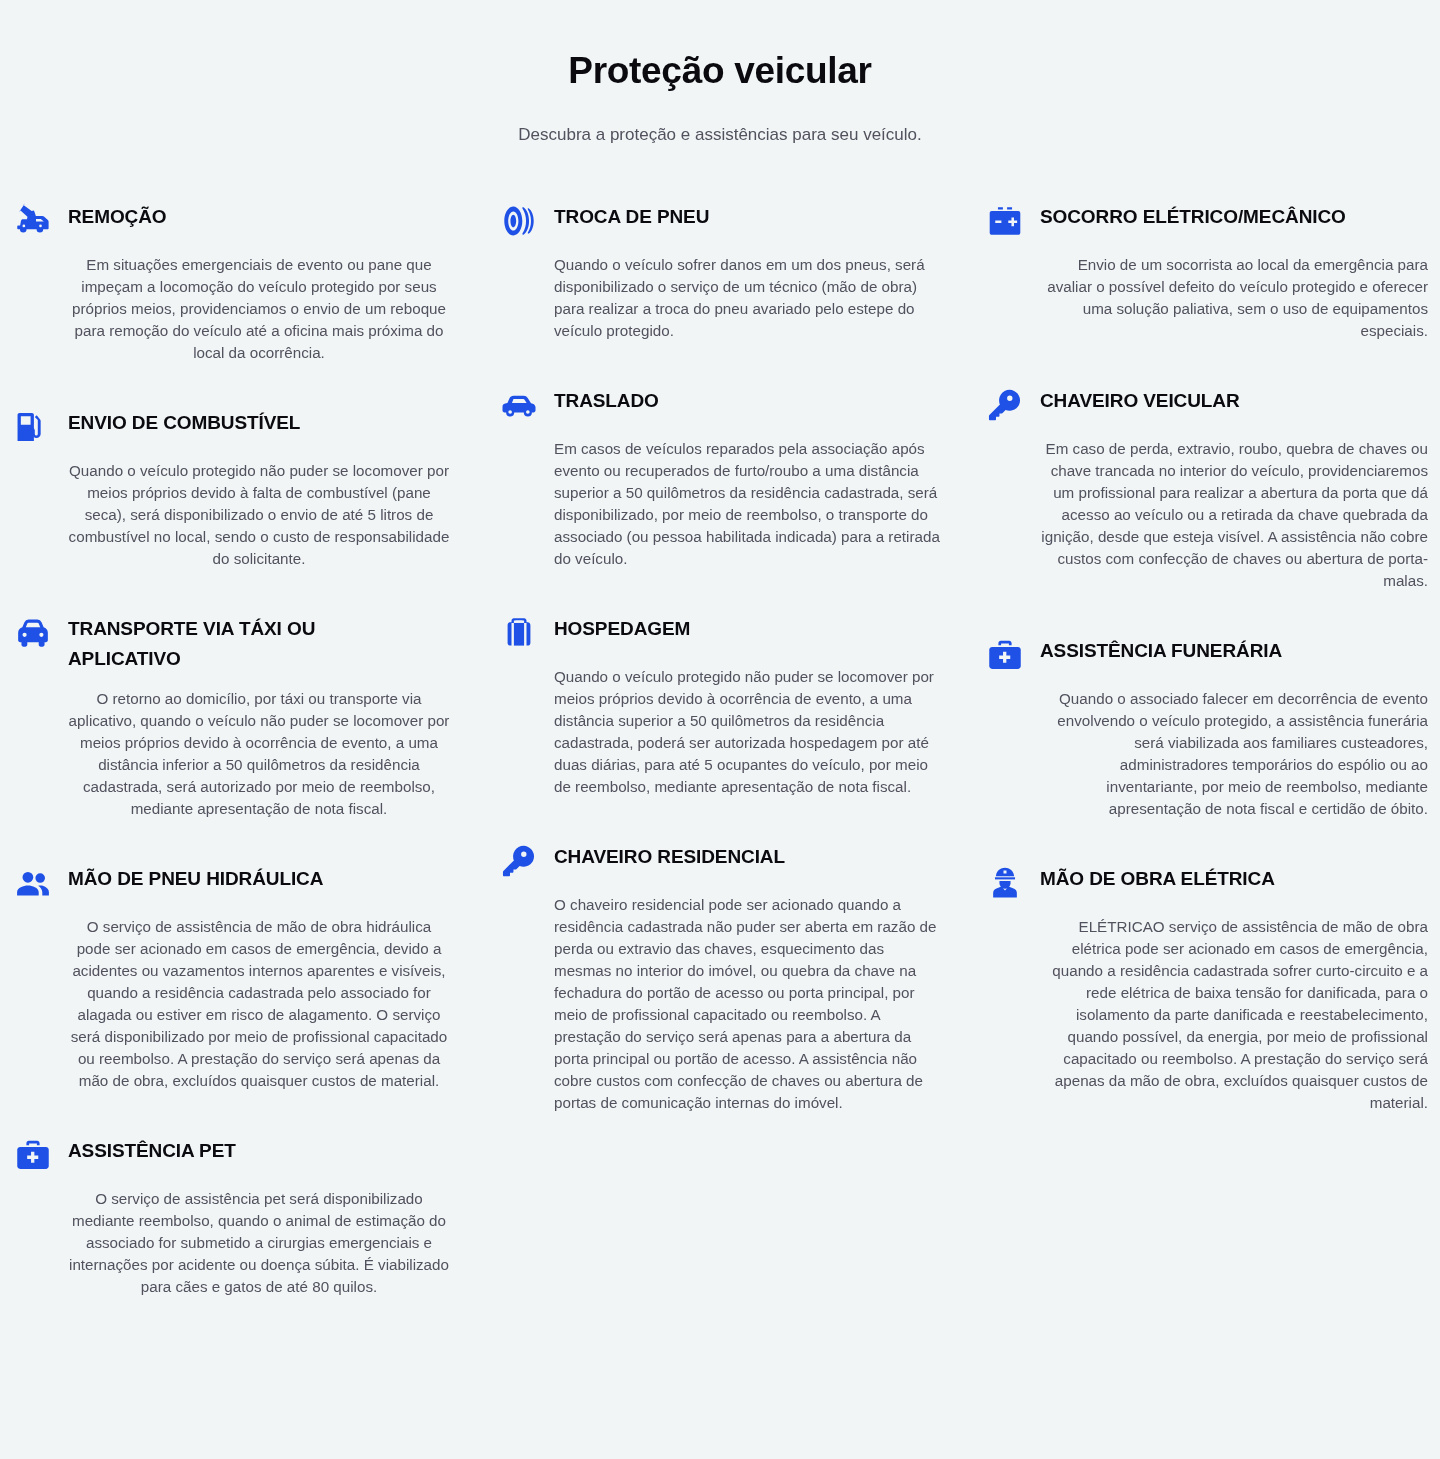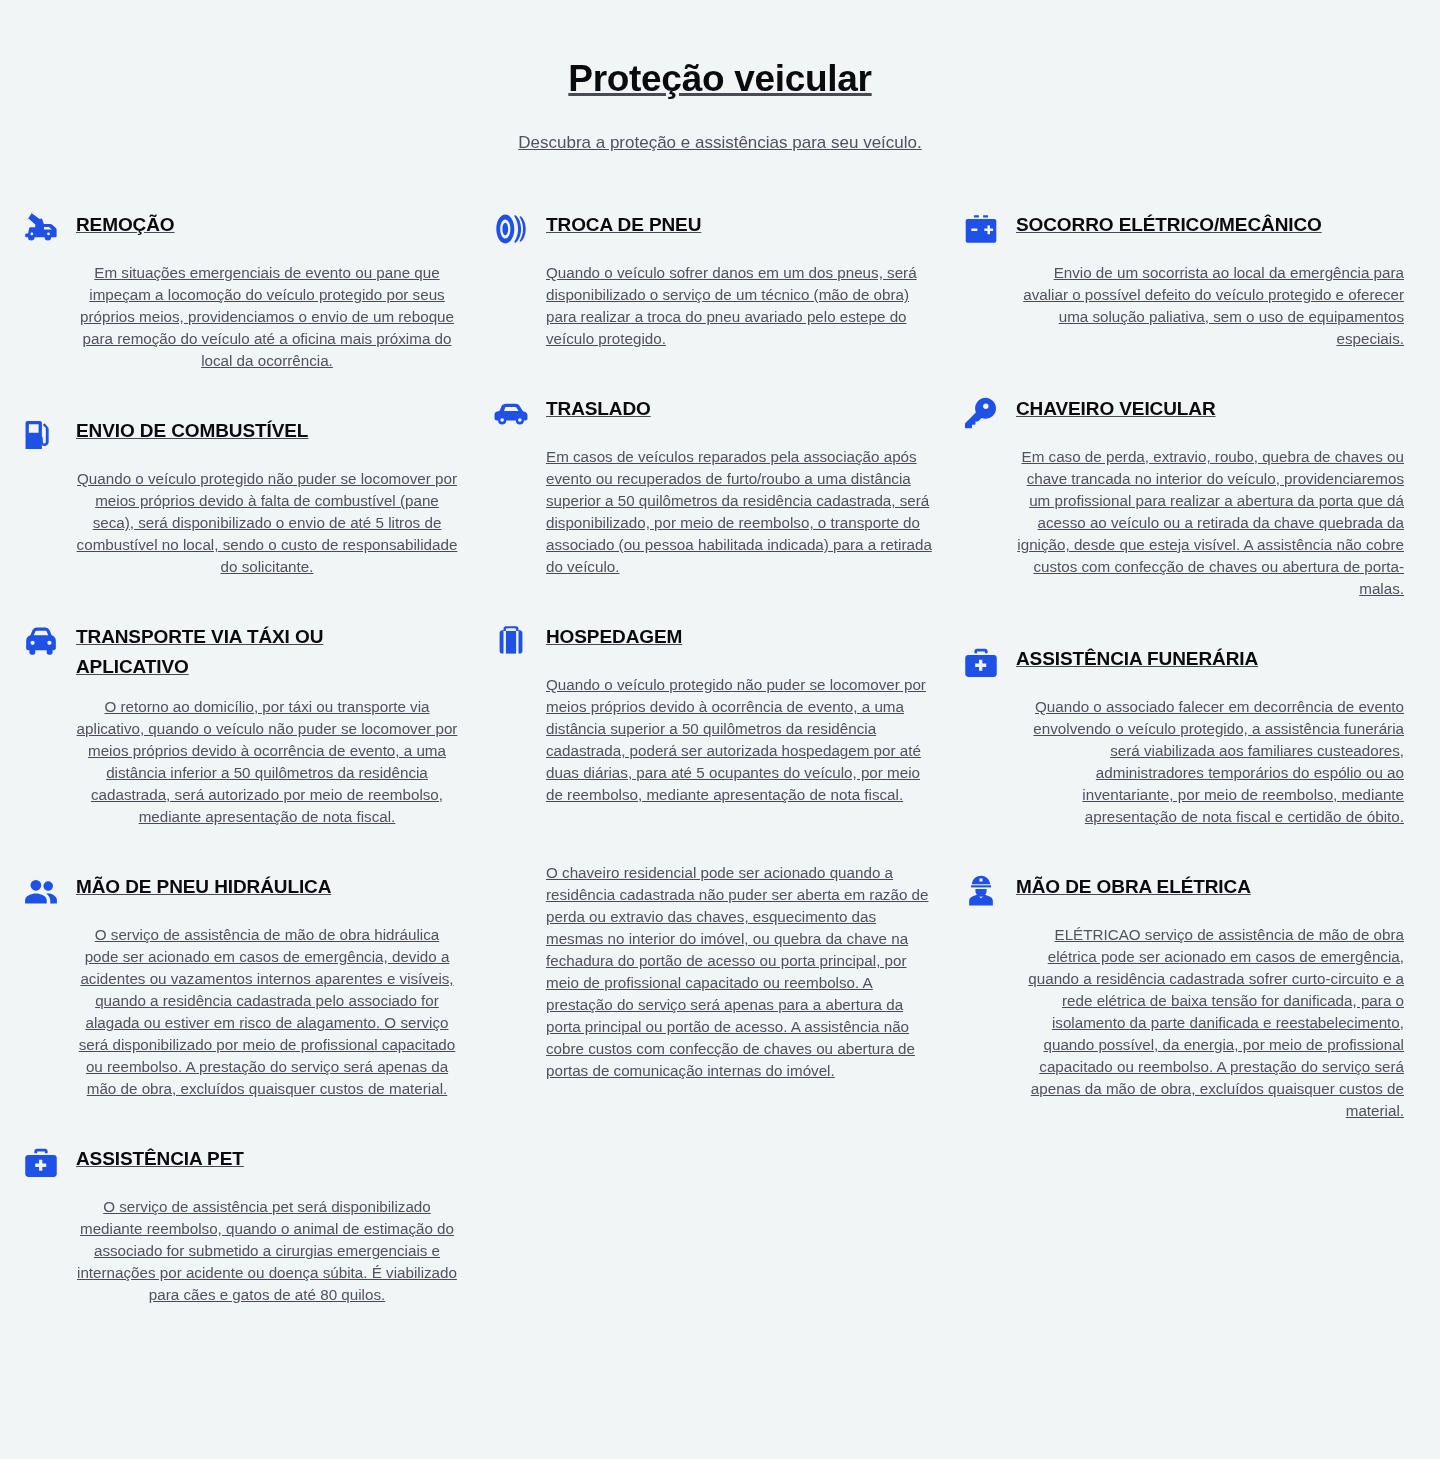--- a/index.html
+++ b/index.html
@@ -11,23 +11,22 @@
   body {
     width: 1440px;
     min-height: 1459px;
     background: #f1f5f6;
     font-family: "Liberation Sans", sans-serif;
     color: #4a4a55;
     -webkit-font-smoothing: antialiased;
   }
   .page {
     width: 1440px;
-    padding: 8px;
+    padding: 0;
     position: relative;
-    text-decoration: underline;
   }
   .header {
     padding-top: 48px;
     text-align: center;
   }
   .page-title {
     font-size: 37px;
     line-height: 46px;
     font-weight: 700;
     color: #0b0b0f;
@@ -38,21 +37,21 @@
     font-size: 17px;
     line-height: 26px;
     font-weight: 400;
     color: #52525e;
     margin: 28px 0 0 0;
   }
   .grid {
     margin-top: 52px;
     display: grid;
     grid-template-columns: 470px 470px 470px;
-    column-gap: 0px;
+    column-gap: 16px;
     padding-left: 14px;
   }
   .card {
     padding: 0 28px 0 0;
     margin-bottom: 42px;
     break-inside: avoid;
   }
   .card-head {
     display: flex;
     align-items: flex-start;
@@ -204,20 +203,28 @@
                 <path d="M8.6 2.1c-.9 0-1.6.7-1.6 1.6v1.1h-.8c-1 0-1.8.8-1.8 1.8v12c0 1 .8 1.8 1.8 1.8h.8V5.3h1.6V3.7h6.8v1.6h1.6v15.1h.8c1 0 1.8-.8 1.8-1.8v-12c0-1-.8-1.8-1.8-1.8H17V3.7c0-.9-.7-1.6-1.6-1.6H8.6z"></path>
                 <path d="M8.6 5.3h6.8v15.1H8.6z"></path>
                 <path d="M9.9 3.6h4.2a.5.5 0 010 1H9.9a.5.5 0 010-1z" fill="#f1f5f6"></path>
               </svg>
             </span>
             <h3 class="card-title">HOSPEDAGEM</h3>
           </div>
           <p class="card-body">Quando o veículo protegido não puder se locomover por meios próprios devido à ocorrência de evento, a uma distância superior a 50 quilômetros da residência cadastrada, poderá ser autorizada hospedagem por até duas diárias, para até 5 ocupantes do veículo, por meio de reembolso, mediante apresentação de nota fiscal.</p>
         </div>
         <div class="card">
+          <div class="card-head">
+            <span class="icon-wrap">
+              <svg viewBox="0 0 24 24" style="fill: rgb(31, 81, 230);">
+                <path d="M15.1 1.9a7 7 0 00-6.5 9.7L1.6 18.6a1.2 1.2 0 00-.3.8v2.1c0 .4.3.7.7.7h3.3c.4 0 .7-.3.7-.7v-1.6h1.6c.4 0 .7-.3.7-.7v-1.6h1.6c.2 0 .4-.1.5-.2l2-2a7 7 0 102.7-13.5zm1.9 5.6a1.8 1.8 0 11-3.6 0 1.8 1.8 0 013.6 0z"></path>
+              </svg>
+            </span>
+            <h3 class="card-title">CHAVEIRO RESIDENCIAL</h3>
+          </div>
           <p class="card-body">O chaveiro residencial pode ser acionado quando a residência cadastrada não puder ser aberta em razão de perda ou extravio das chaves, esquecimento das mesmas no interior do imóvel, ou quebra da chave na fechadura do portão de acesso ou porta principal, por meio de profissional capacitado ou reembolso. A prestação do serviço será apenas para a abertura da porta principal ou portão de acesso. A assistência não cobre custos com confecção de chaves ou abertura de portas de comunicação internas do imóvel.</p>
         </div>
       </div>
       <div class="grid-col col-3">
         <div class="card">
           <div class="card-head">
             <span class="icon-wrap">
               <svg viewBox="0 0 24 24" style="fill: rgb(31, 81, 230);">
                 <path d="M7.3 2.8h3.3v1.6H7.3zM13.4 2.8h3.3v1.6h-3.3z"></path>
                 <path d="M3.2 5.4c-.8 0-1.4.6-1.4 1.4v13c0 .8.6 1.4 1.4 1.4h17.6c.8 0 1.4-.6 1.4-1.4v-13c0-.8-.6-1.4-1.4-1.4H3.2zm2.3 6.3h4.1v1.7H5.5v-1.7zm10.8-2.1h1.7v2.1h2.1v1.7h-2.1v2.1h-1.7v-2.1h-2.1v-1.7h2.1V9.6z"></path>

